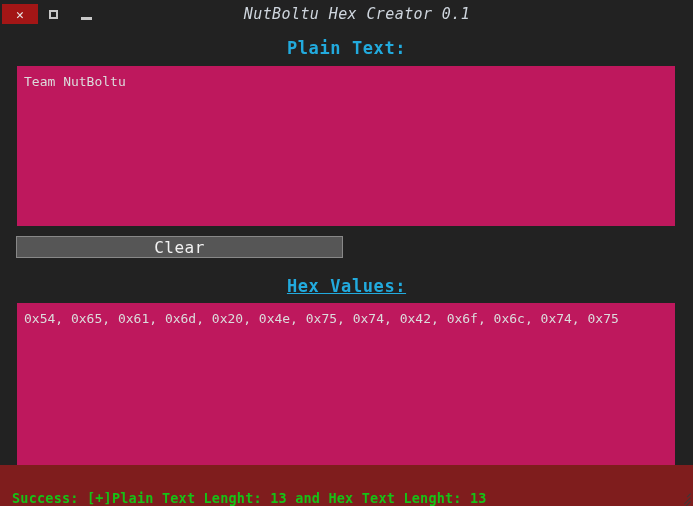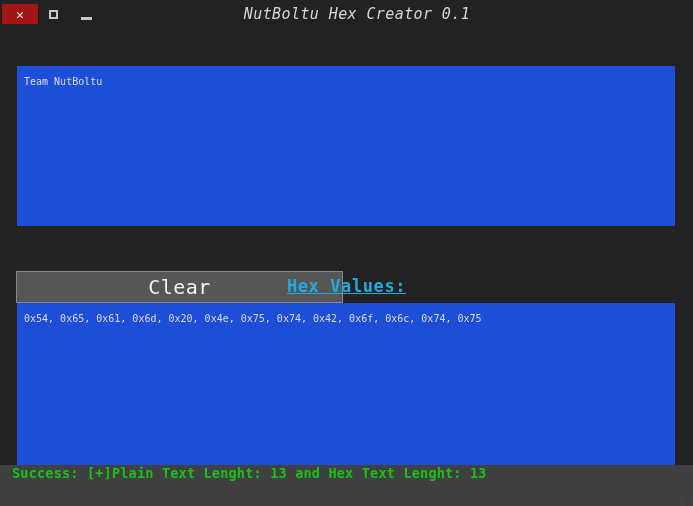--- a/index.html
+++ b/index.html
@@ -101,23 +101,23 @@
     color: #22aadd;
     font-weight: bold;
     font-size: 17px;
     letter-spacing: 0.6px;
   }
   #plain-label { margin-top: 10px; }
   #hex-label   { margin-top: 10px; text-decoration: underline; }
 
   
   .textarea-box {
-    background: #1d4ed8;
+    background: #be185d;
     color: #dcdcdc;
-    font-size: 10px;
+    font-size: 13px;
     line-height: 16px;
     padding: 8px 8px 8px 7px;
     box-sizing: border-box;
     overflow: hidden;
     white-space: pre-wrap;
     word-break: break-all;
     border: 0;
   }
   #plain-textarea {
     position: absolute;
@@ -139,45 +139,44 @@
     position: absolute;
     left: 16px;
     top: 236px;
     width: 661px;
     height: 32px;
     display: flex;
     justify-content: space-between;
   }
   .action-btn {
     width: 327px;
-    height: 32px;
+    height: 22px;
     background: #565656;
     border: 1px solid #888888;
     box-sizing: border-box;
     display: flex;
     align-items: center;
     justify-content: center;
-    font-size: 20px;
+    font-size: 16px;
     letter-spacing: 0.5px;
     cursor: pointer;
-    margin-top: 35px;
   }
   #clear-button { color: #f2f2f2; }
   #convert-button { color: #2fcc2f; }
 
   
   .statusbar {
     position: absolute;
     left: 0;
     bottom: 0;
     width: 693px;
     height: 41px;
-    background: #404040;
-    display: flex;
-    align-items: flex-start;
+    background: #7f1d1d;
+    display: flex;
+    align-items: flex-end;
   }
   #status-text {
     margin-left: 12px;
     color: #16c216;
     font-weight: bold;
     font-size: 13.5px;
     letter-spacing: 0.2px;
   }
   .resize-grip {
     position: absolute;
@@ -212,20 +211,21 @@
       <div class="btn-max">
         <span class="sq"></span>
       </div>
       <div class="btn-min">
         <span class="dash"></span>
       </div>
     </div>
     <div class="title-text">NutBoltu Hex Creator 0.1</div>
   </div>
 
+  <div class="section-label" id="plain-label">Plain Text:</div>
 
   <div class="textarea-box" id="plain-textarea" placeholder="">Team NutBoltu</div>
 
   <div class="btn-row">
     <div class="action-btn" id="clear-button">Clear</div>
   </div>
 
   <div class="section-label" id="hex-label" style="position:absolute;left:0;right:0;top:276px;margin-top:0;">Hex Values:</div>
 
   <div class="textarea-box" id="hex-textarea" placeholder="">0x54, 0x65, 0x61, 0x6d, 0x20, 0x4e, 0x75, 0x74, 0x42, 0x6f, 0x6c, 0x74, 0x75</div>

